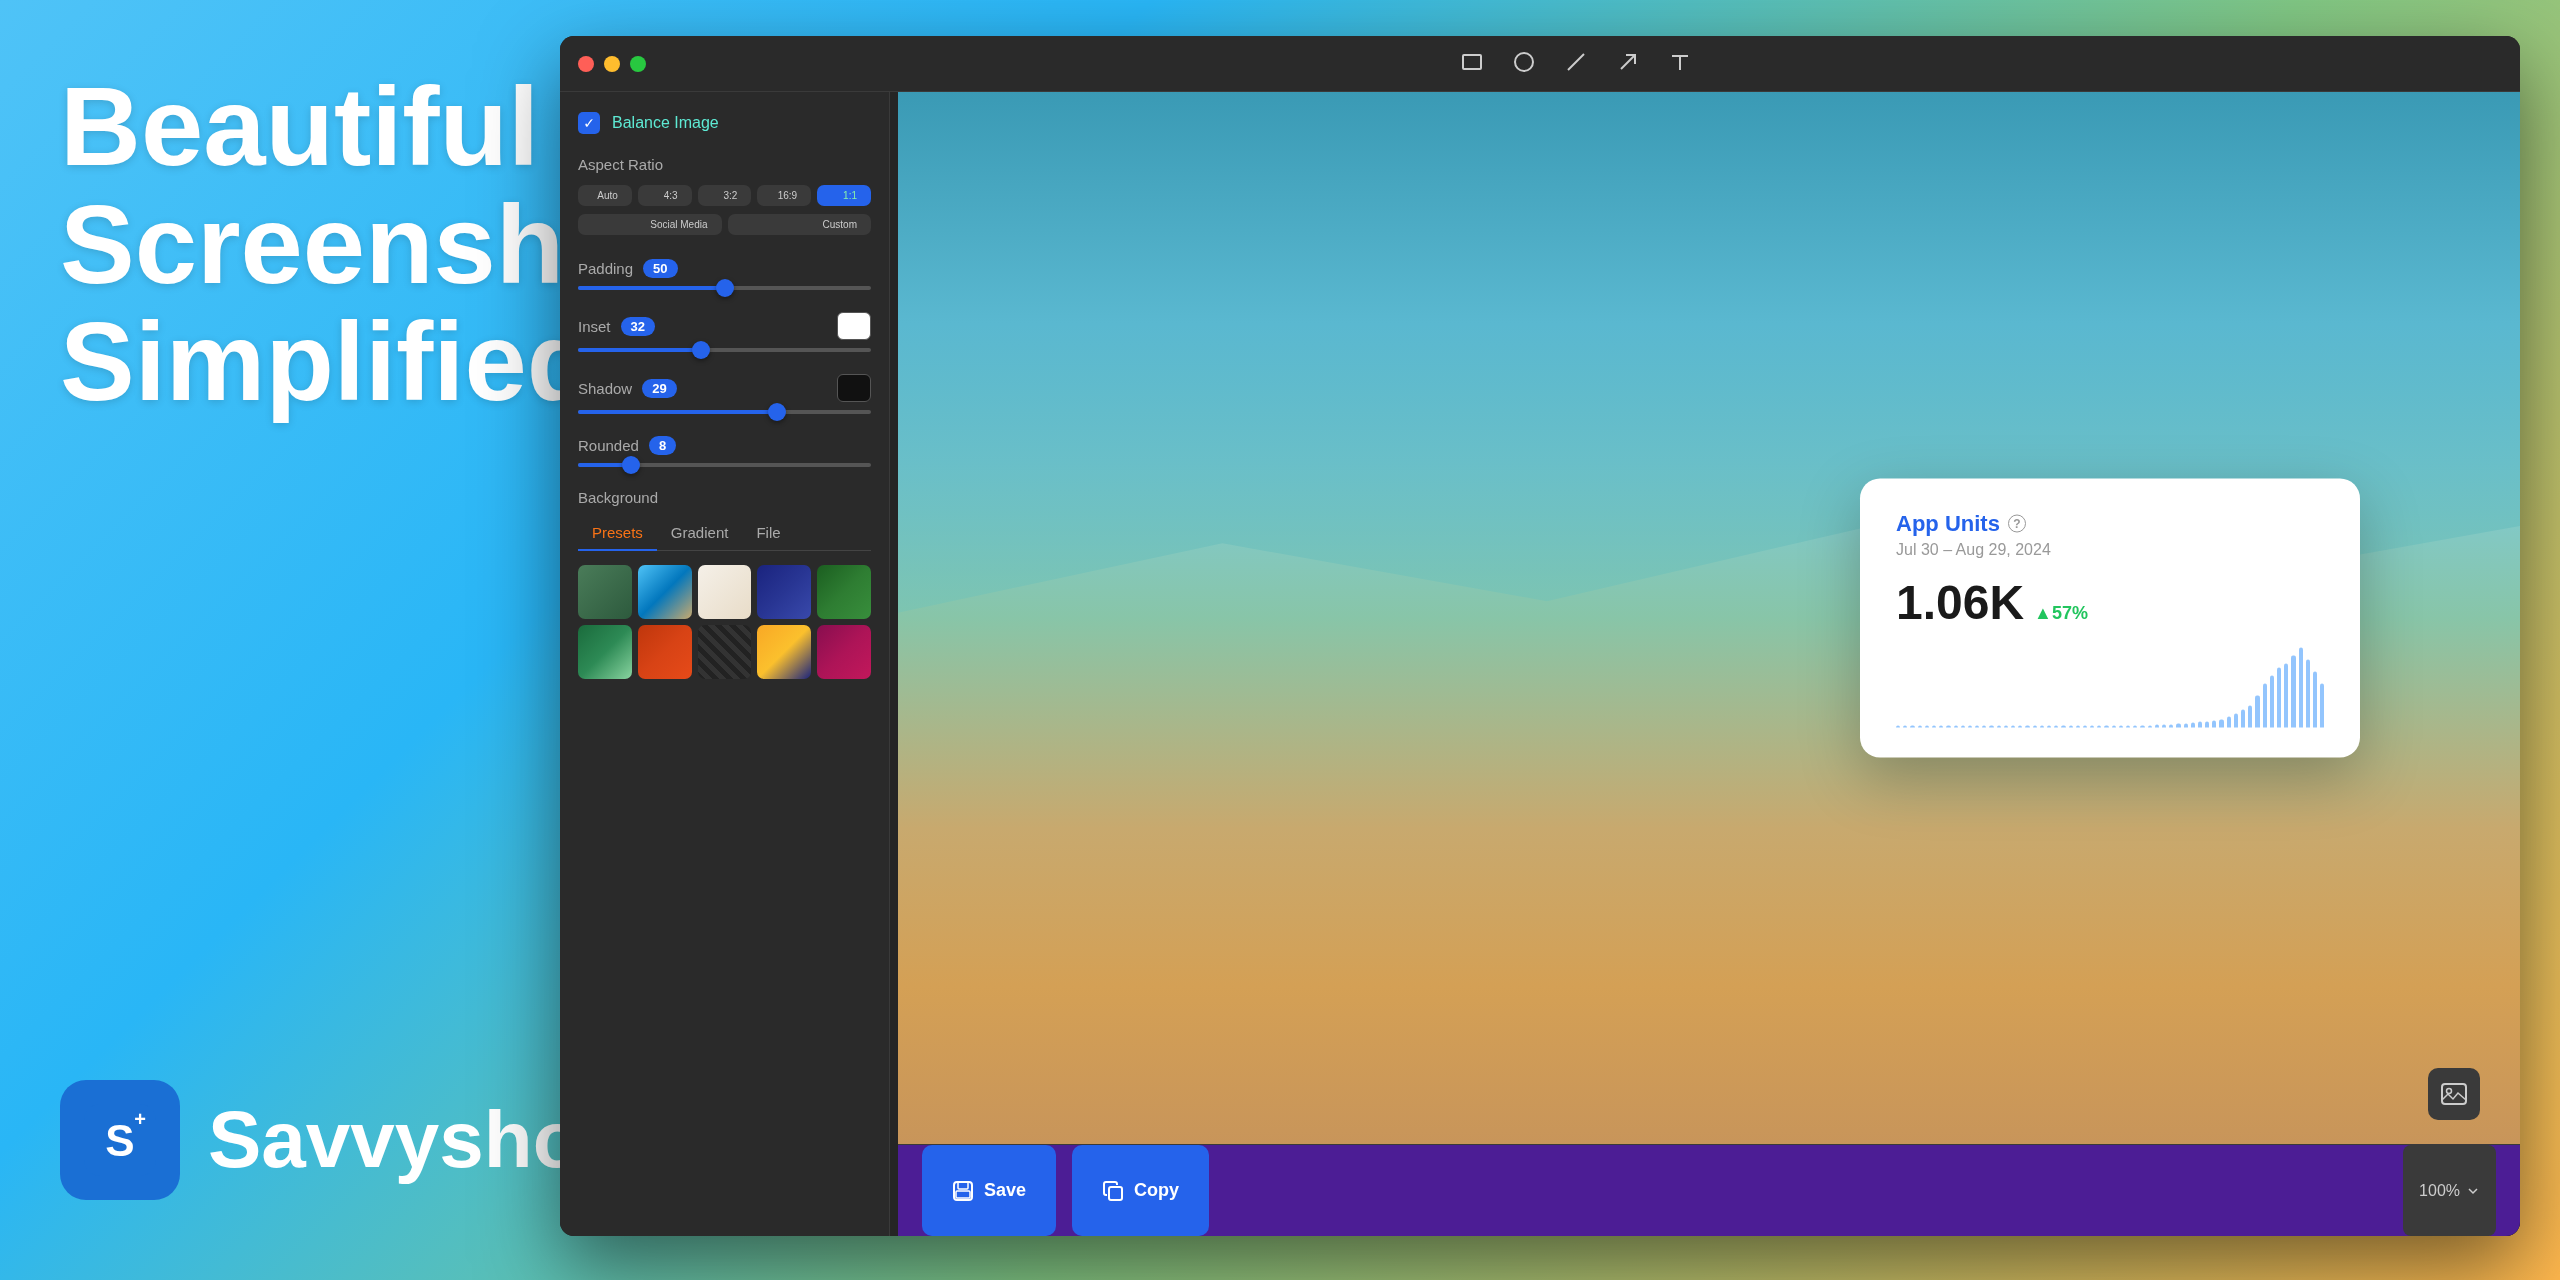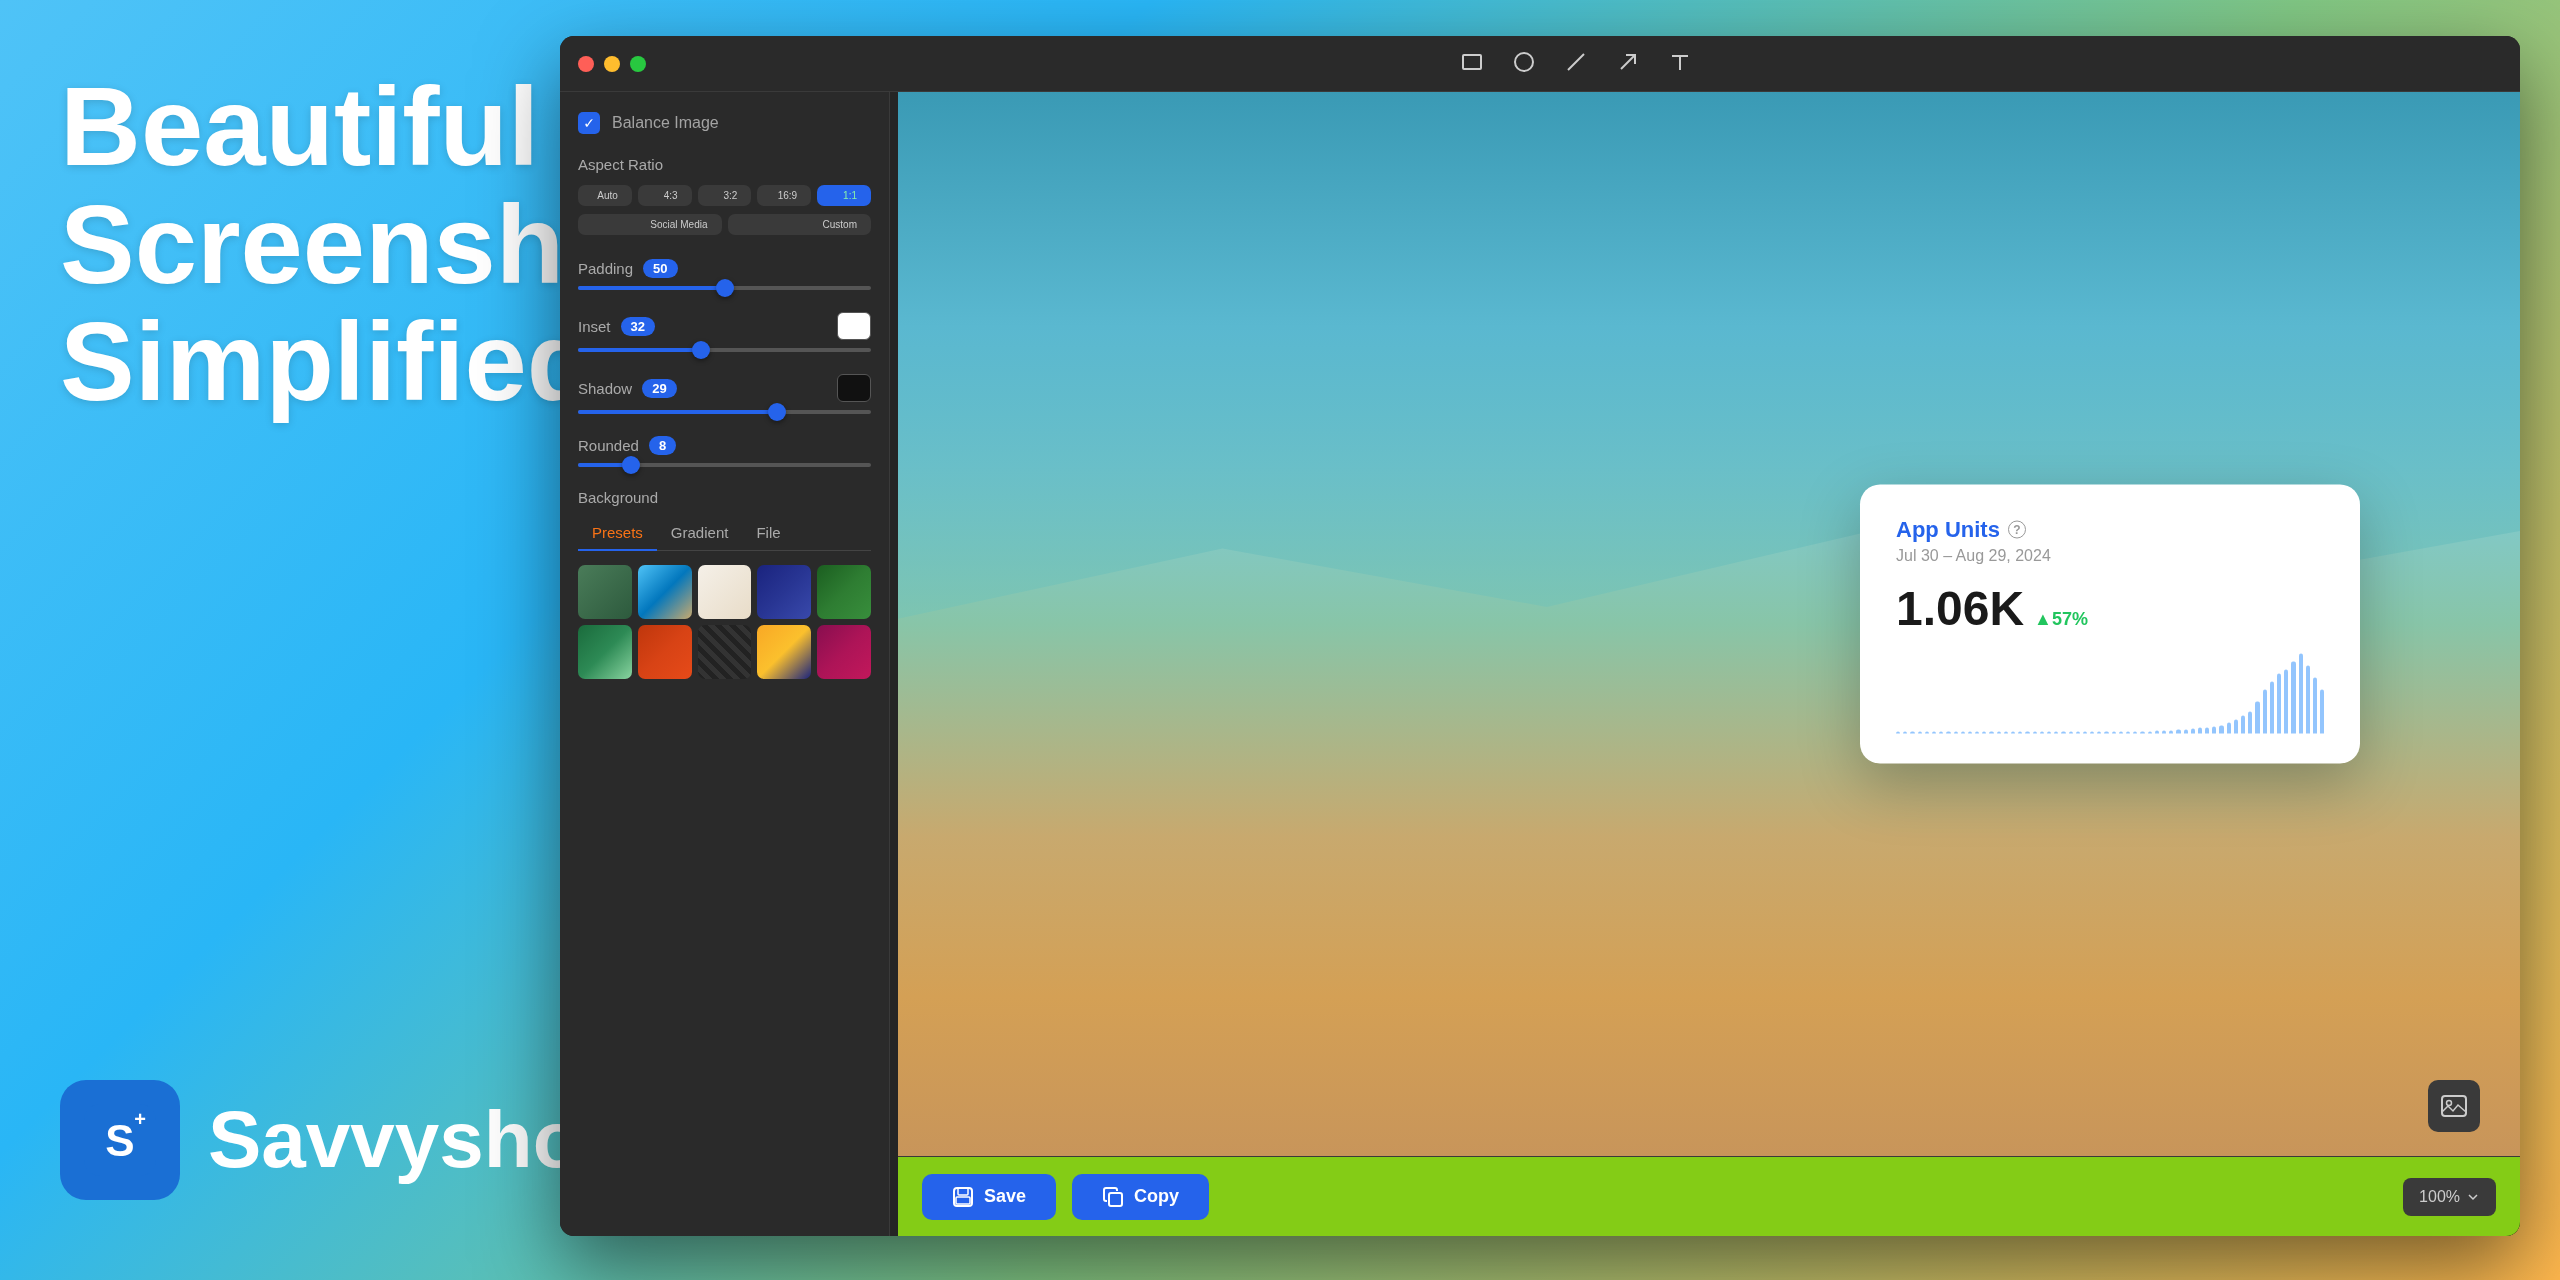--- a/index.html
+++ b/index.html
@@ -128,21 +128,21 @@
       background: #2563eb;
       border-radius: 5px;
       display: flex;
       align-items: center;
       justify-content: center;
       color: white;
       font-size: 14px;
       flex-shrink: 0;
     }
     .balance-label {
-      color: #a3a3a3;
+      color: #5eead4;
       font-size: 16px;
     }
 
     
     .section-label {
       color: #aaaaaa;
       font-size: 15px;
       margin-bottom: 12px;
       font-weight: 500;
     }
@@ -378,25 +378,24 @@
       height: 80px;
     }
     .bar {
       background: #93c5fd;
       border-radius: 2px 2px 0 0;
       flex: 1;
     }
 
     
     .bottom-toolbar {
-      height: 80px;
-      background: #84cc16;
+      height: 92px;
+      background: #4c1d95;
       border-top: 1px solid #3a3a3a;
       display: flex;
-      align-items: center;
       padding: 0 24px;
       gap: 16px;
     }
 
     .image-icon-btn {
       width: 52px;
       height: 52px;
       background: #3a3a3a;
       border-radius: 10px;
       display: flex;

